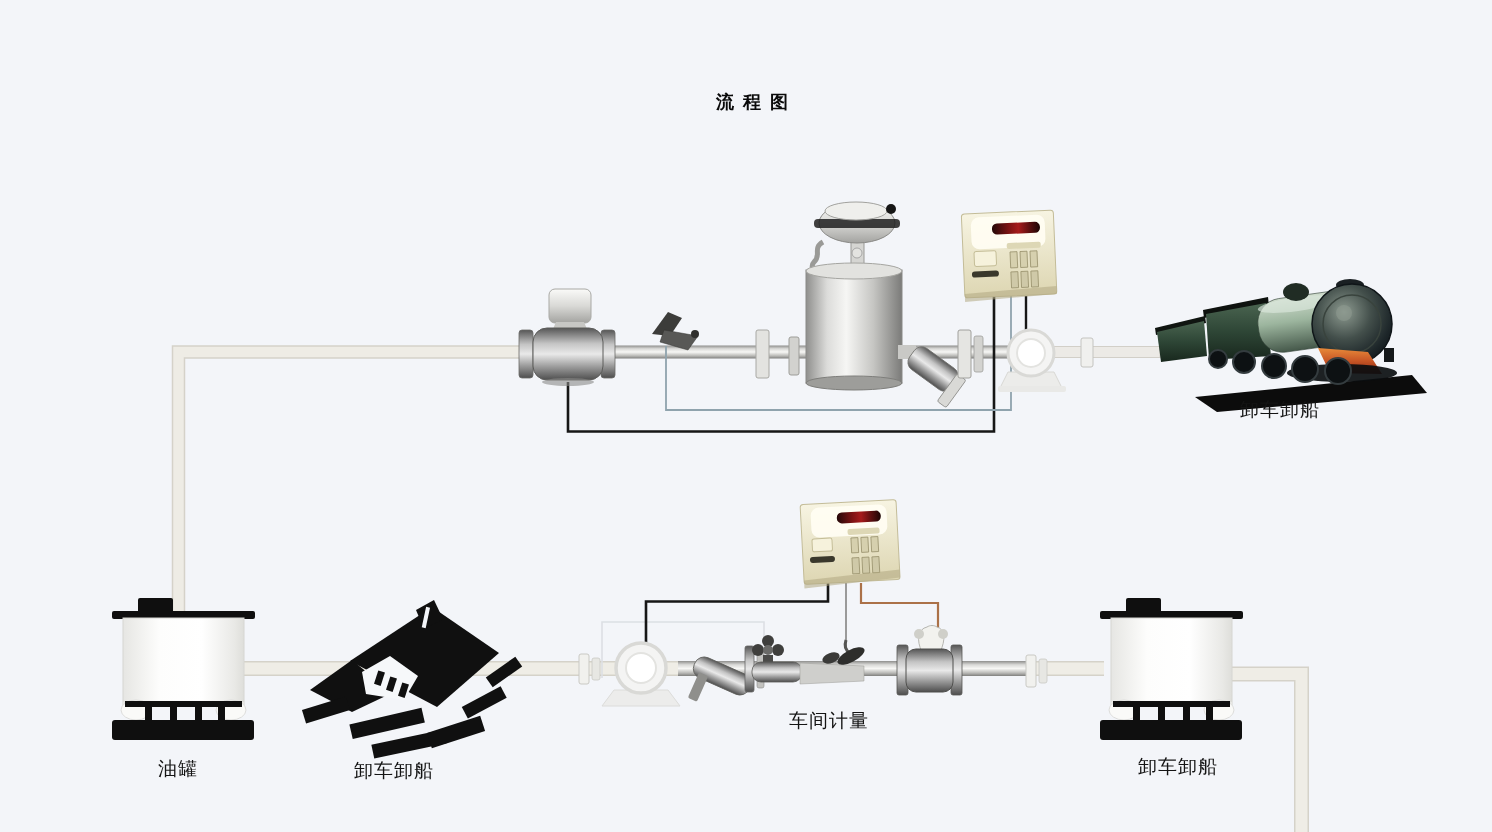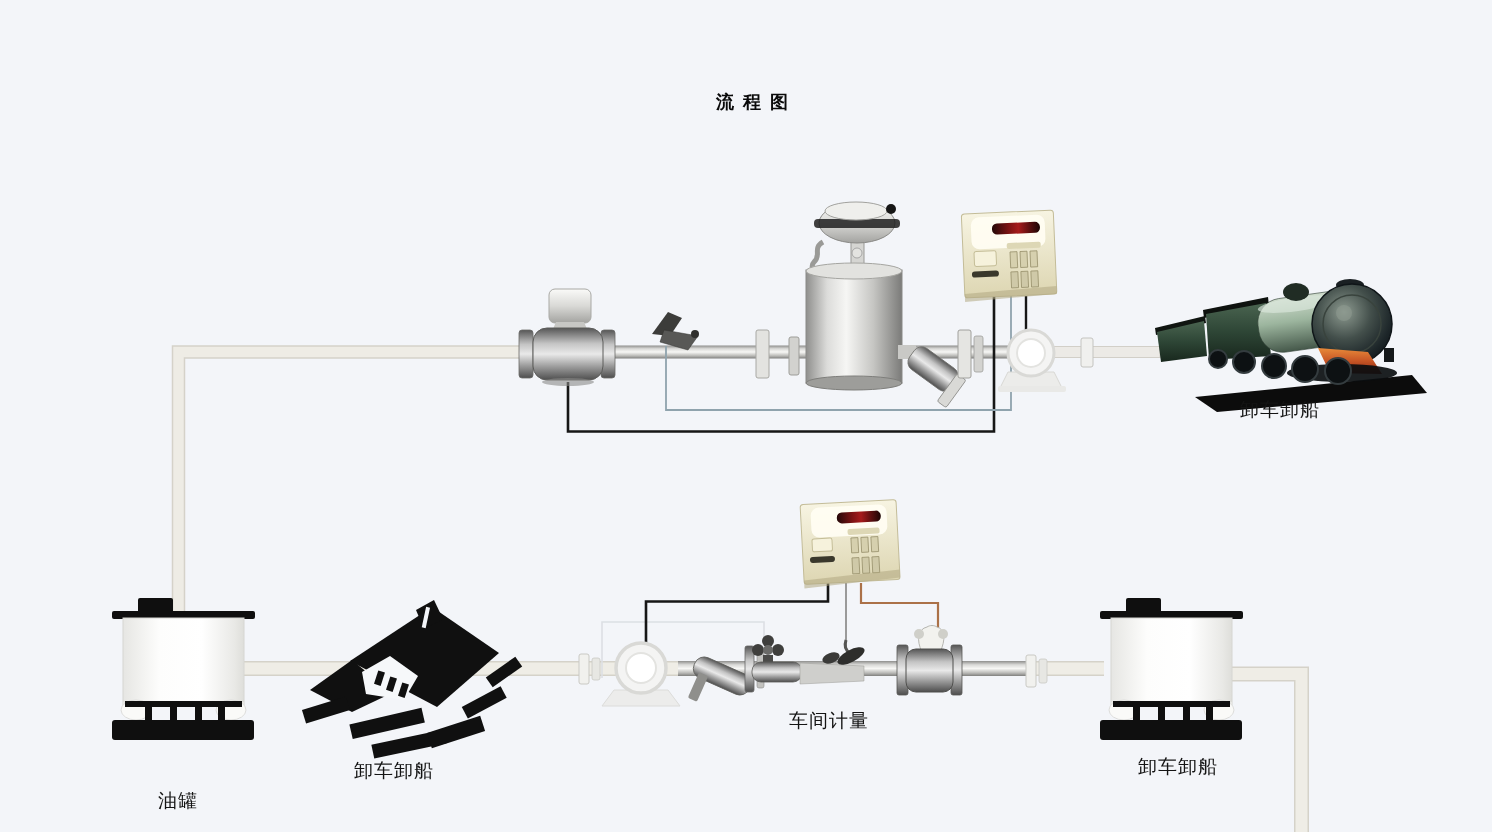--- a/index.html
+++ b/index.html
@@ -18,21 +18,21 @@
   .canvas{position:relative;width:1492px;height:832px;background:var(--background);overflow:hidden;}
   .canvas svg{position:absolute;left:0;top:0;}
   .diagram-title{
     position:absolute;left:698px;top:90px;width:110px;text-align:center;
     font-size:18px;font-weight:bold;letter-spacing:2px;color:#0a0a0a;white-space:nowrap;
   }
   .eq-label{
     position:absolute;font-size:19px;color:var(--label-color);white-space:nowrap;letter-spacing:1px;
   }
   .lbl-unloading{left:1240px;top:397px;}
-  .lbl-oil-tank{left:158px;top:788px;}
+  .lbl-oil-tank{left:158px;top:756px;}
   .lbl-refinery{left:354px;top:758px;}
   .lbl-metering{left:789px;top:708px;}
   .lbl-product-tank{left:1138px;top:754px;}
 </style>
 </head>
 <body>
 
 <div class="canvas">
 
 <svg width="1492" height="832" viewBox="0 0 1492 832">

